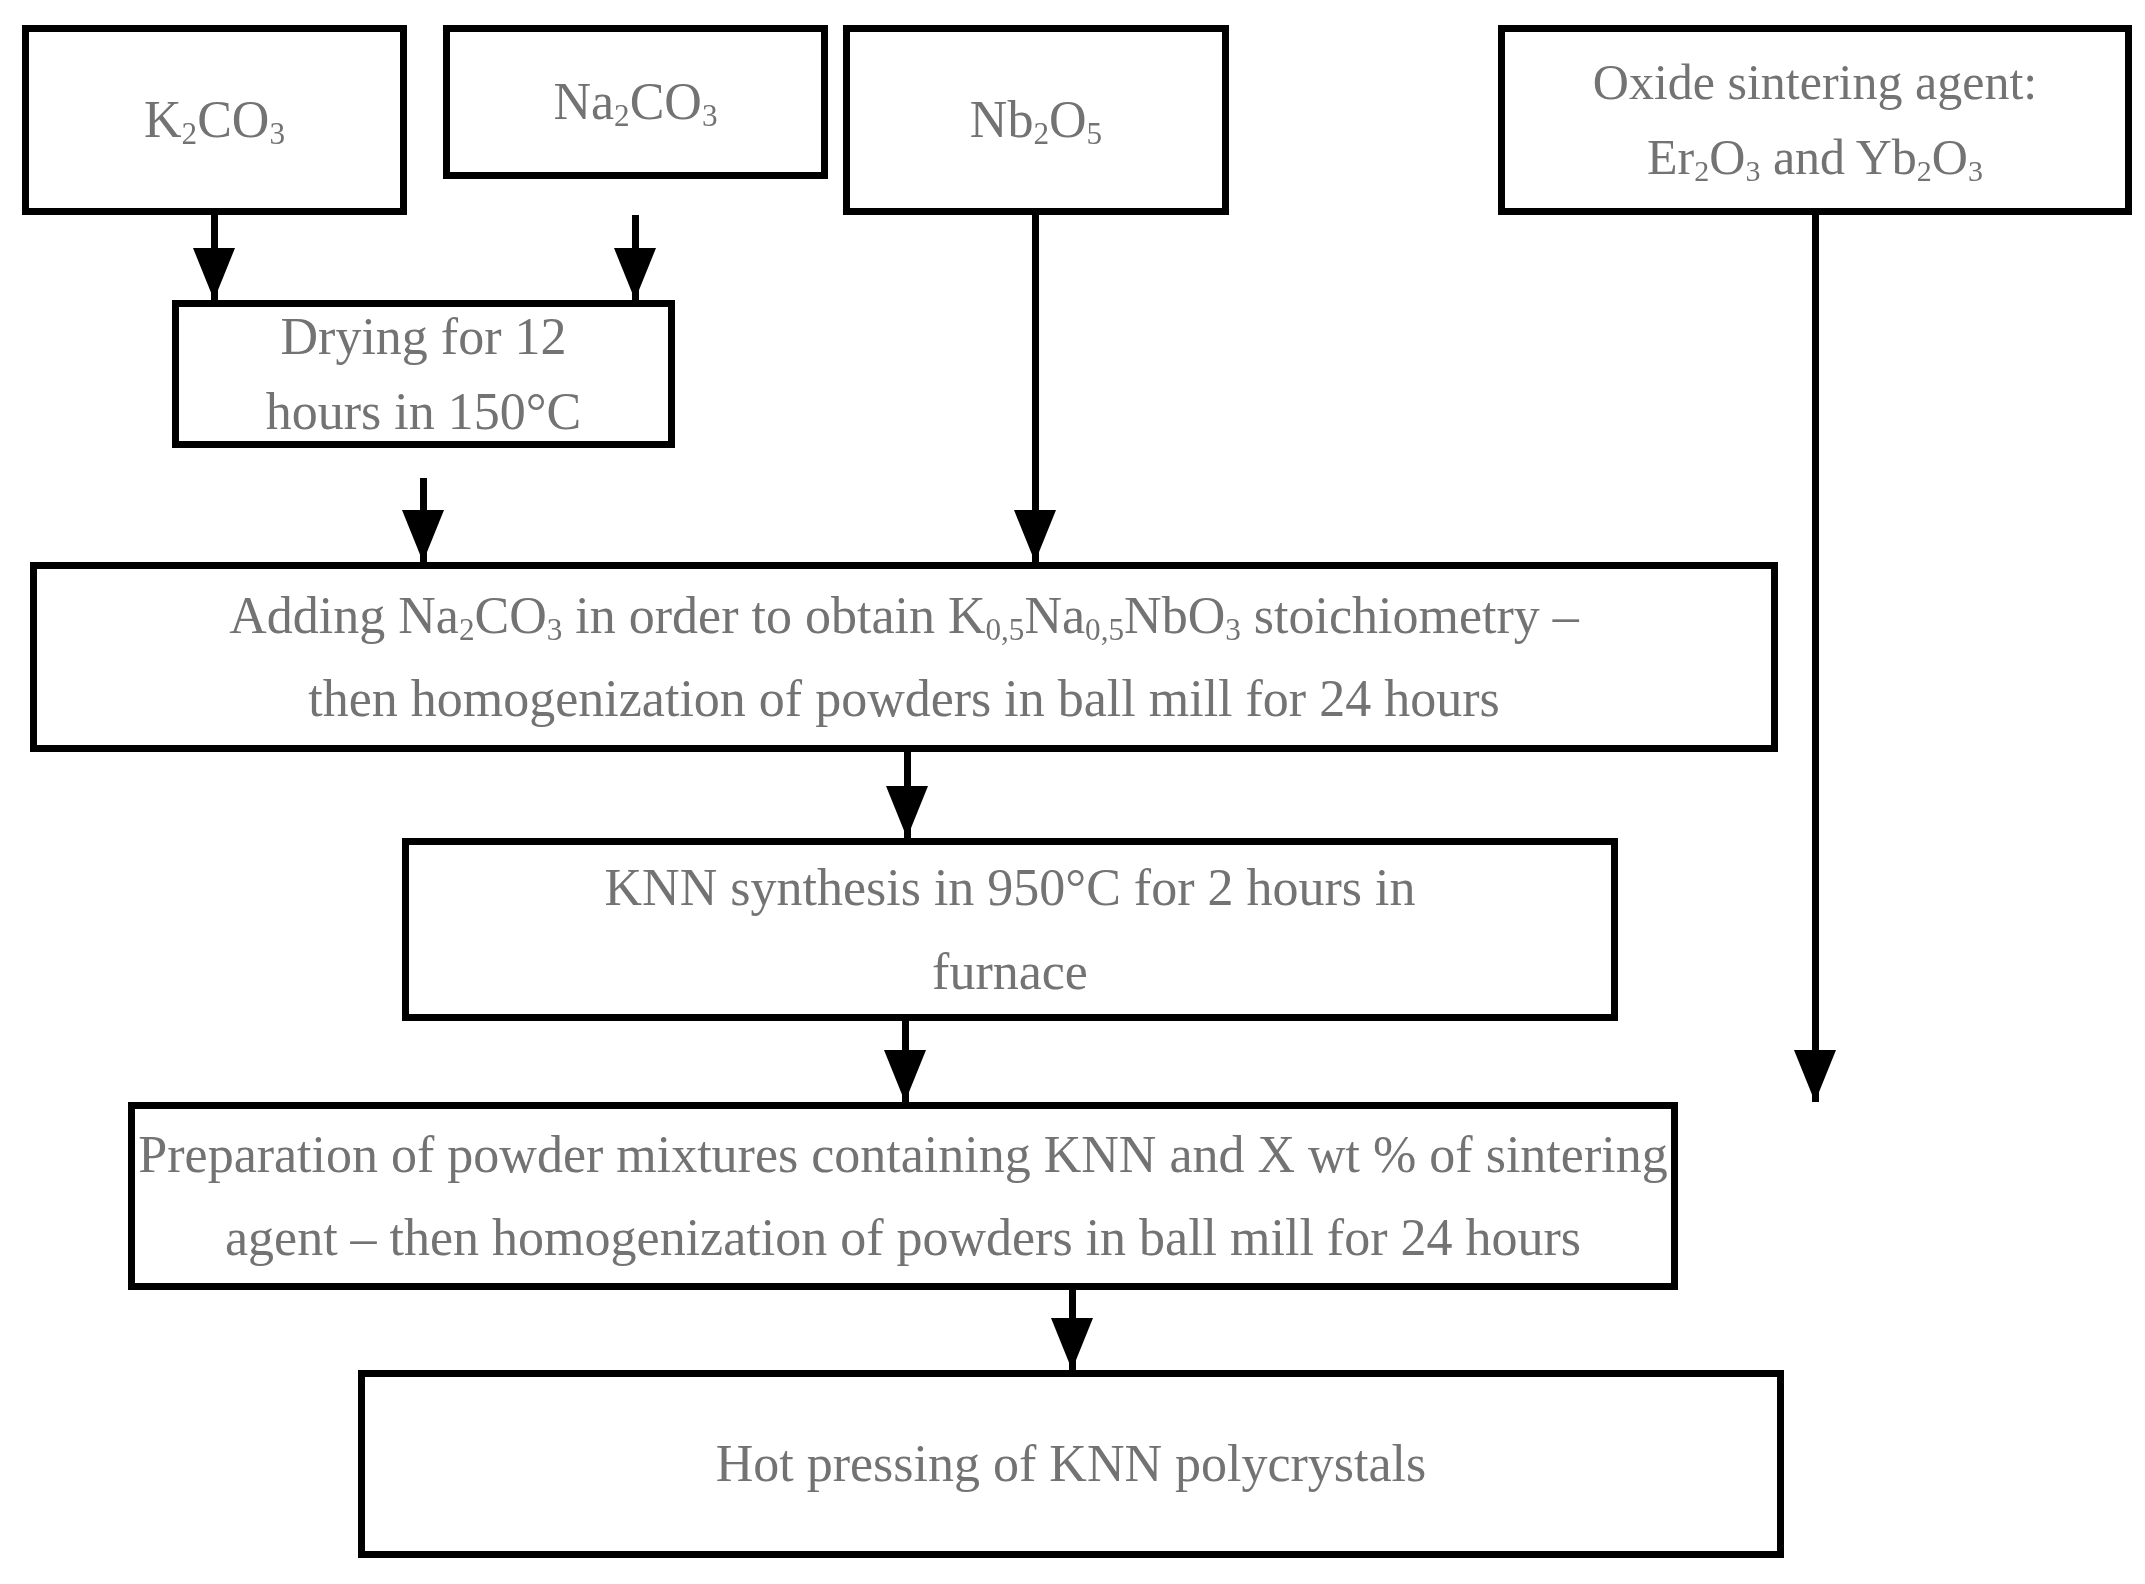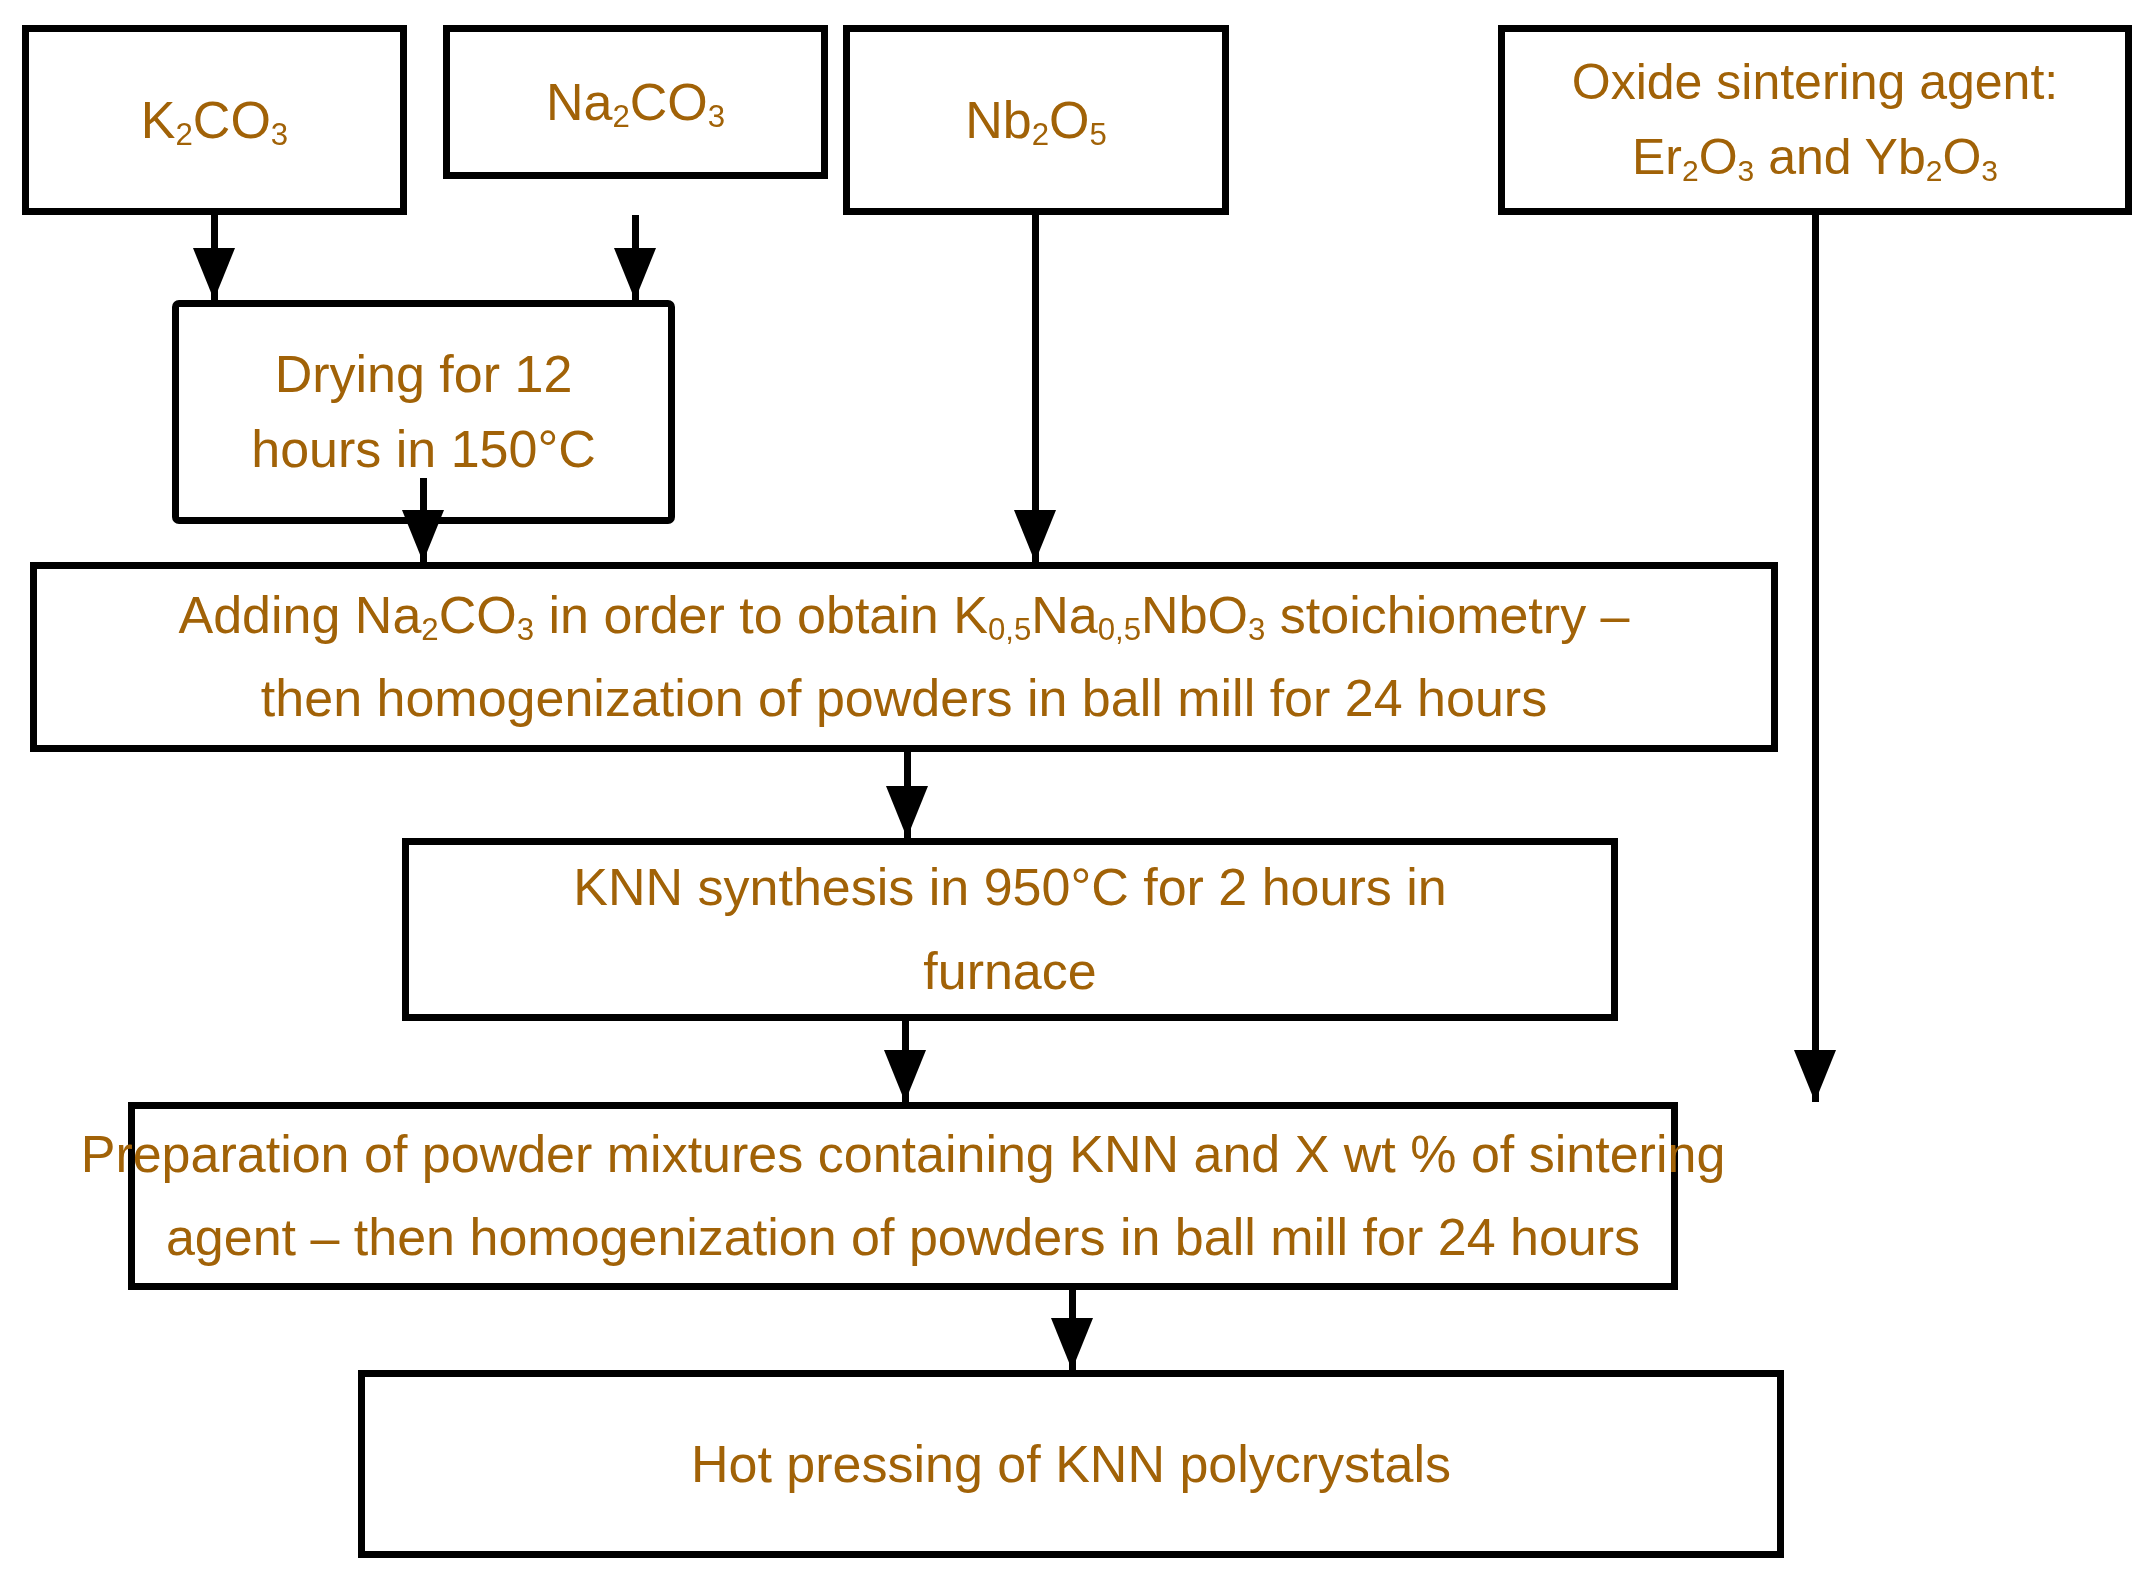--- a/index.html
+++ b/index.html
@@ -5,22 +5,22 @@
   html, body {
     margin: 0;
     padding: 0;
     background: #ffffff;
   }
   #canvas {
     position: relative;
     width: 2145px;
     height: 1584px;
     background: #ffffff;
-    font-family: Liberation Sans, sans-serif;
-    color: #a16207;
+    font-family: Liberation Serif, serif;
+    color: #737373;
     overflow: hidden;
   }
   .box {
     position: absolute;
     box-sizing: border-box;
     border: 7px solid #000000;
     background: #ffffff;
     display: flex;
     flex-direction: column;
     justify-content: center;
@@ -33,21 +33,21 @@
   .box .line { display: block; }
   .box sub {
     font-size: 0.6em;
     line-height: 0;
     vertical-align: -0.22em;
   }
   #box-k2co3       { left: 22px;   top: 25px;   width: 385px;  height: 190px; }
   #box-na2co3      { left: 443px;  top: 25px;   width: 385px;  height: 154px; }
   #box-nb2o5       { left: 843px;  top: 25px;   width: 386px;  height: 190px; }
   #box-oxide       { left: 1498px; top: 25px;   width: 634px;  height: 190px; font-size: 50px; line-height: 1.5; text-align: right; }
-  #box-drying      { left: 172px;  top: 300px;  width: 503px;  height: 224px; line-height: 1.45; border-radius: 7px; }
+  #box-drying      { left: 172px;  top: 300px;  width: 503px;  height: 148px; line-height: 1.45; }
   #box-adding      { left: 30px;   top: 562px;  width: 1748px; height: 190px; line-height: 1.6; text-align: center; }
   #box-knn         { left: 402px;  top: 838px;  width: 1216px; height: 183px; line-height: 1.6; }
   #box-preparation { left: 128px;  top: 1102px; width: 1550px; height: 188px; line-height: 1.6; align-items: center; }
   #box-hotpressing { left: 358px;  top: 1370px; width: 1426px; height: 188px; }
 
   .arrow-line {
     position: absolute;
     width: 7px;
     background: #000000;
   }

